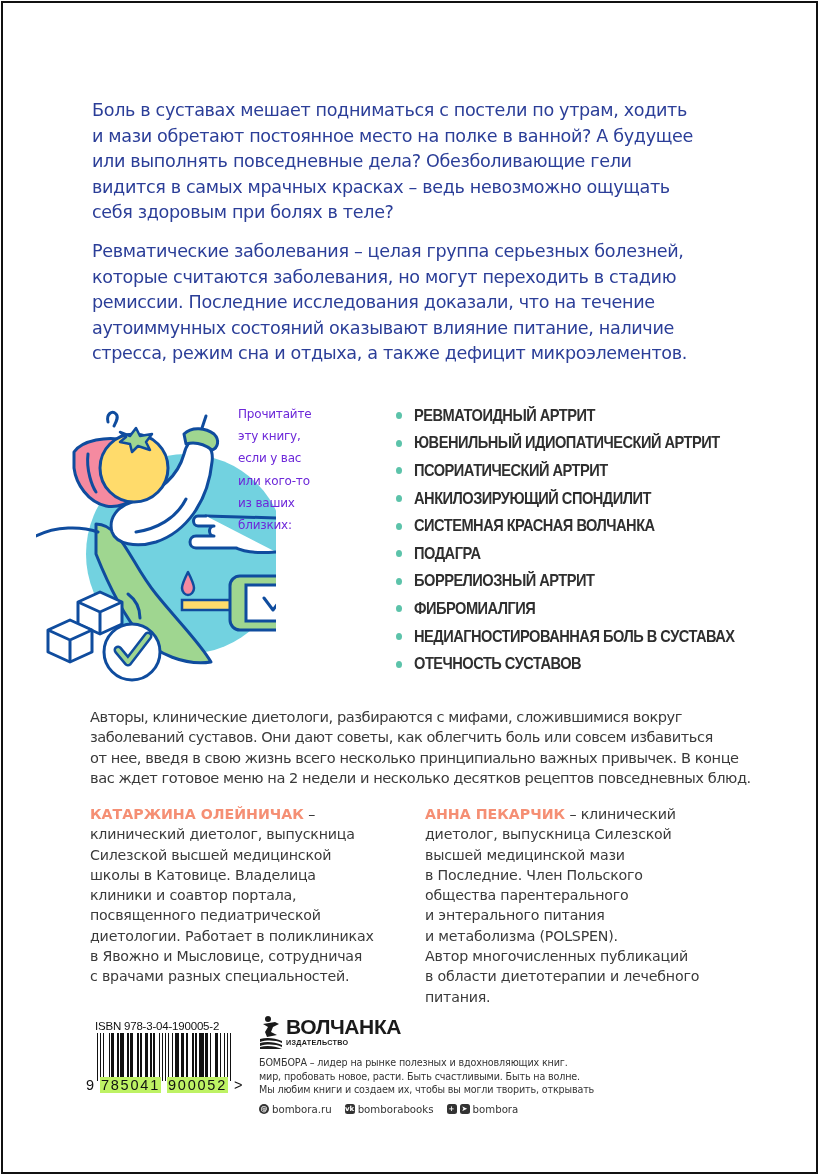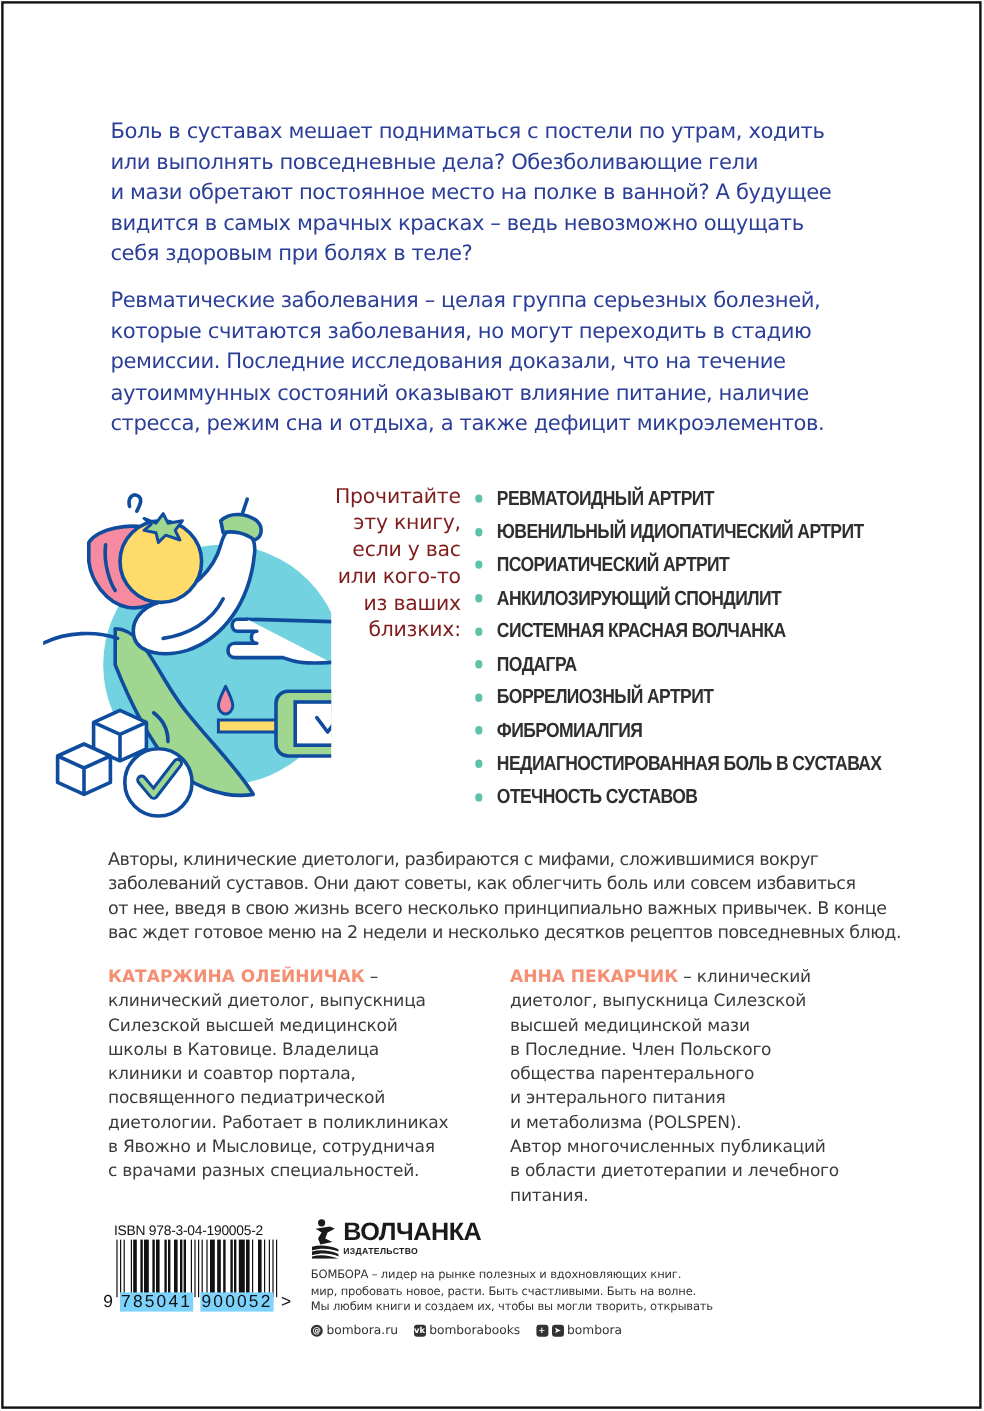--- a/index.html
+++ b/index.html
@@ -31,24 +31,24 @@
 
     .illustration {
       position: absolute;
       left: 36px; top: 404px;
       width: 240px; height: 280px;
     }
     .read-prompt {
       position: absolute;
       left: 238px; top: 403px;
       width: 146px;
-      text-align: right;
-      font-size: 17px;
+      text-align: left;
+      font-size: 12px;
       line-height: 22.2px;
-      color: #7f1d1d;
+      color: #6d28d9;
       letter-spacing: -0.2px;
     }
     .read-prompt span { display: block; }
 
     .conditions {
       position: absolute;
       left: 396px; top: 402px;
       list-style: none;
       text-align: center;
     }
@@ -126,21 +126,21 @@
       position: absolute;
       left: -2px; top: 57px;
       font-family: "Liberation Sans", sans-serif;
       font-size: 14.5px;
       color: #111;
       letter-spacing: 1.8px;
       white-space: nowrap;
       background: transparent;
     }
     .isbn-digits .d-first { margin-right: 4px; }
-    .isbn-digits .d-mid { background: #7dd3fc; padding: 0 1px; }
+    .isbn-digits .d-mid { background: #bef264; padding: 0 1px; }
     .isbn-digits .d-arrow { margin-left: 6px; }
 
     .publisher {
       position: absolute;
       left: 259px; top: 1015px;
       width: 300px;
     }
     .pub-logo {
       display: flex;
       align-items: flex-start;
@@ -202,22 +202,22 @@
     }
     .social .ic.round { border-radius: 50%; }
   </style>
 </head>
 <body>
 
 <div class="page-frame"></div>
 
 <div class="intro" id="intro1">
   <p>Боль в суставах мешает подниматься с постели по утрам, ходить</p>
+  <p>и мази обретают постоянное место на полке в ванной? А будущее</p>
   <p>или выполнять повседневные дела? Обезболивающие гели</p>
-  <p>и мази обретают постоянное место на полке в ванной? А будущее</p>
   <p>видится в самых мрачных красках – ведь невозможно ощущать</p>
   <p>себя здоровым при болях в теле?</p>
 </div>
 
 <div class="intro" id="intro2">
   <p>Ревматические заболевания – целая группа серьезных болезней,</p>
   <p>которые считаются заболевания, но могут переходить в стадию</p>
   <p>ремиссии. Последние исследования доказали, что на течение</p>
   <p>аутоиммунных состояний оказывают влияние питание, наличие</p>
   <p>стресса, режим сна и отдыха, а также дефицит микроэлементов.</p>

